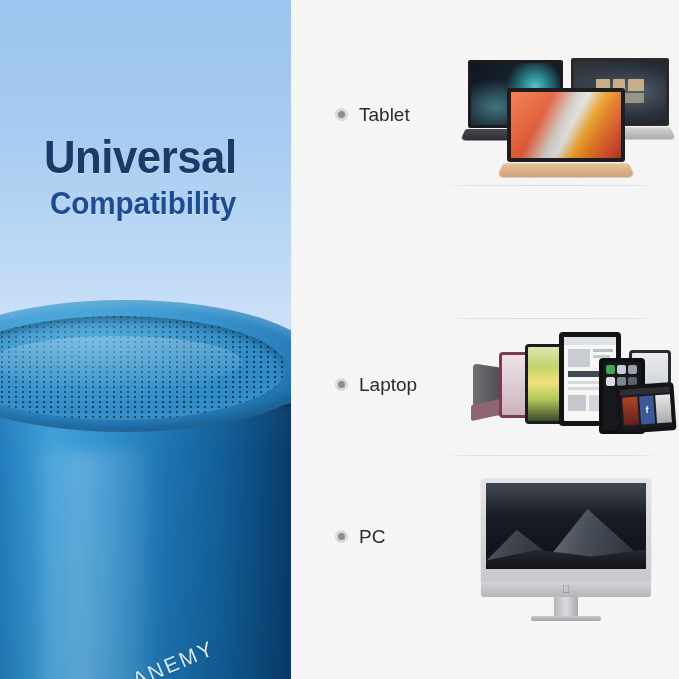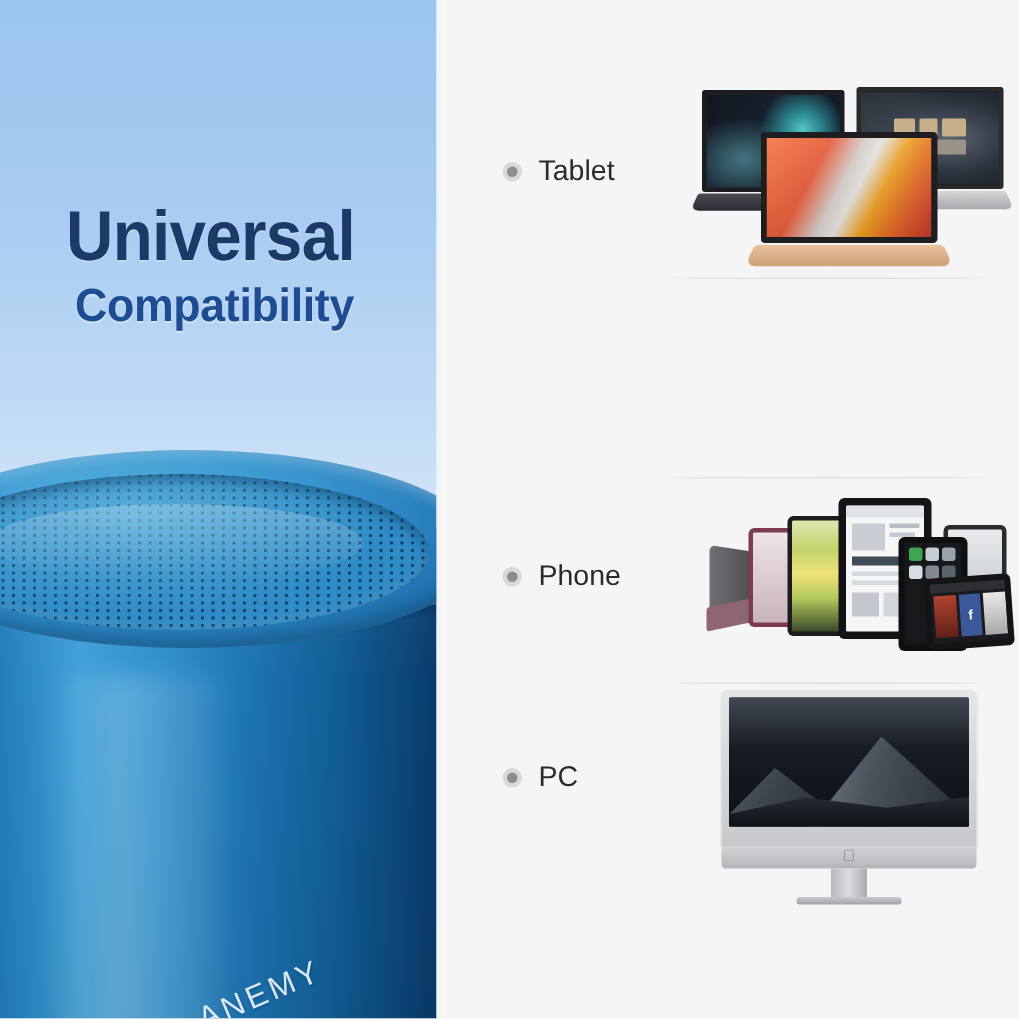--- a/index.html
+++ b/index.html
@@ -314,21 +314,21 @@
     </div>
 
     <div class="divider" style="top:185px"></div>
 
 
     <div class="divider" style="top:318px"></div>
 
     <div class="row" style="top:318px">
       <div class="row-label">
         <span class="bullet"></span>
-        <span class="row-text">Phone</span>
+        <span class="row-text">Laptop</span>
       </div>
       <div class="row-media">
         <div class="tb" style="left:14px;top:44px;width:34px;height:48px;background:linear-gradient(to right,#6f6f74,#47474c);transform:skewY(9deg);z-index:1"></div>
         <div class="tb" style="left:12px;top:78px;width:48px;height:16px;background:#8d6672;transform:skewY(-12deg);border-radius:2px;z-index:1"></div>
         <div class="tb" style="left:40px;top:30px;width:34px;height:66px;background:#7d3a52;z-index:2">
           <div style="position:absolute;inset:3px;background:linear-gradient(to bottom,#efe3ea,#c9b4bd);border-radius:1px"></div>
         </div>
         <div class="tb" style="left:66px;top:22px;width:42px;height:80px;background:#1c1c1f;z-index:3">
           <div style="position:absolute;inset:3px;background:linear-gradient(to bottom,#dfe6b2 0%,#c2d36a 26%,#f0e27a 48%,#b2c95c 70%,#3c4a2a 100%);border-radius:1px"></div>
         </div>
@@ -364,21 +364,21 @@
             <div style="position:absolute;left:2px;top:8px;width:15px;height:28px;background:linear-gradient(to bottom,#b0442c,#61201a)"></div>
             <div style="position:absolute;left:19px;top:8px;width:14px;height:28px;background:#3b5998;display:flex;align-items:center;justify-content:center;color:#fff;font-size:9px;font-weight:bold">f</div>
             <div style="position:absolute;left:35px;top:8px;width:15px;height:28px;background:linear-gradient(to bottom,#e8e8e8,#a9a9ad)"></div>
           </div>
         </div>
       </div>
     </div>
 
     <div class="divider" style="top:455px"></div>
 
-    <div class="row" style="top:452px">
+    <div class="row" style="top:470px">
       <div class="row-label">
         <span class="bullet"></span>
         <span class="row-text">PC</span>
       </div>
       <div class="row-media">
         <div class="imac">
           <div class="imac-bezel">
             <div class="imac-scr">
               <div class="imac-wall"></div>
               <div class="dune" style="left:-10px;top:38px;width:120px;height:50px;background:linear-gradient(120deg,#5e6470 0%,#3a4049 40%,#1a1e25 100%);clip-path:polygon(0 100%,34% 18%,58% 62%,100% 100%)"></div>

